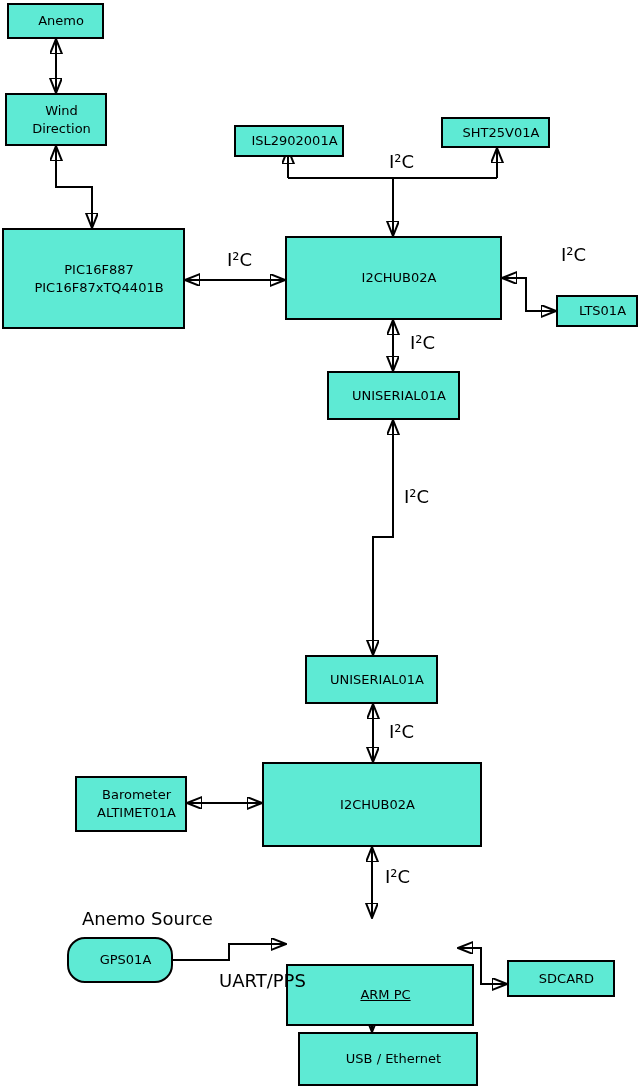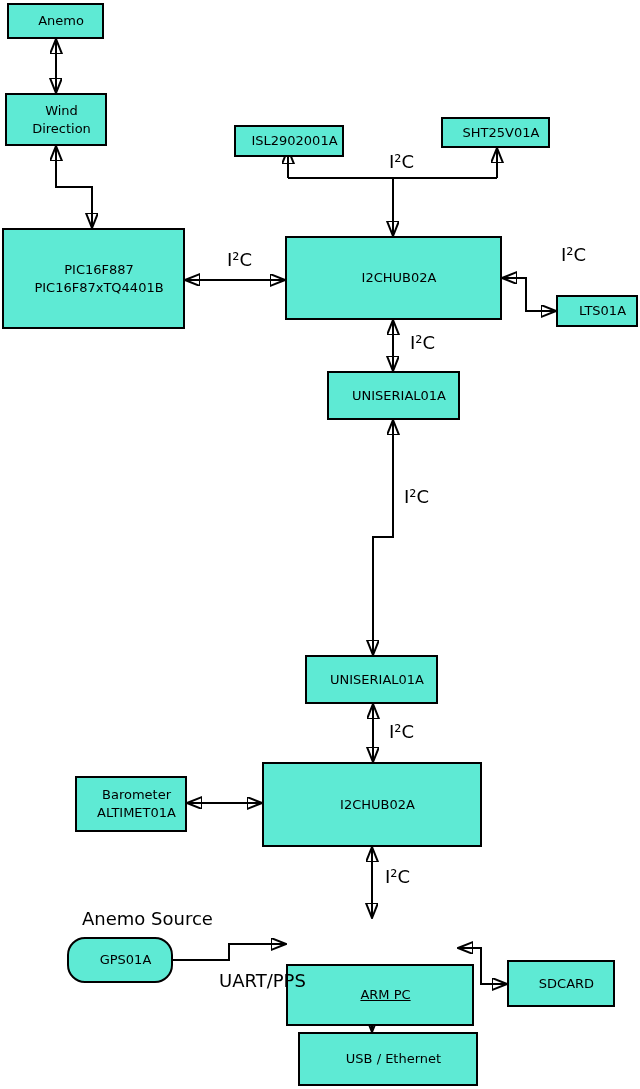--- a/index.html
+++ b/index.html
@@ -123,21 +123,21 @@
   </div>
 
   <div class="node" style="left:67px;top:937px;width:106px;height:46px;border-radius:18px;">
     <span>GPS01A</span>
   </div>
 
   <div class="node" style="left:286px;top:964px;width:188px;height:62px;text-decoration:underline;">
     <span>ARM PC</span>
   </div>
 
-  <div class="node" style="left:507px;top:960px;width:108px;height:47px;">
+  <div class="node" style="left:507px;top:960px;width:108px;height:37px;">
     <span>SDCARD</span>
   </div>
 
   <div class="node" style="left:298px;top:1032px;width:180px;height:54px;">
     <span>USB / Ethernet</span>
   </div>
 
   <span class="edge-label" style="left:227px;top:249px;">I²C</span>
   <span class="edge-label" style="left:389px;top:151px;">I²C</span>
   <span class="edge-label" style="left:561px;top:244px;">I²C</span>

